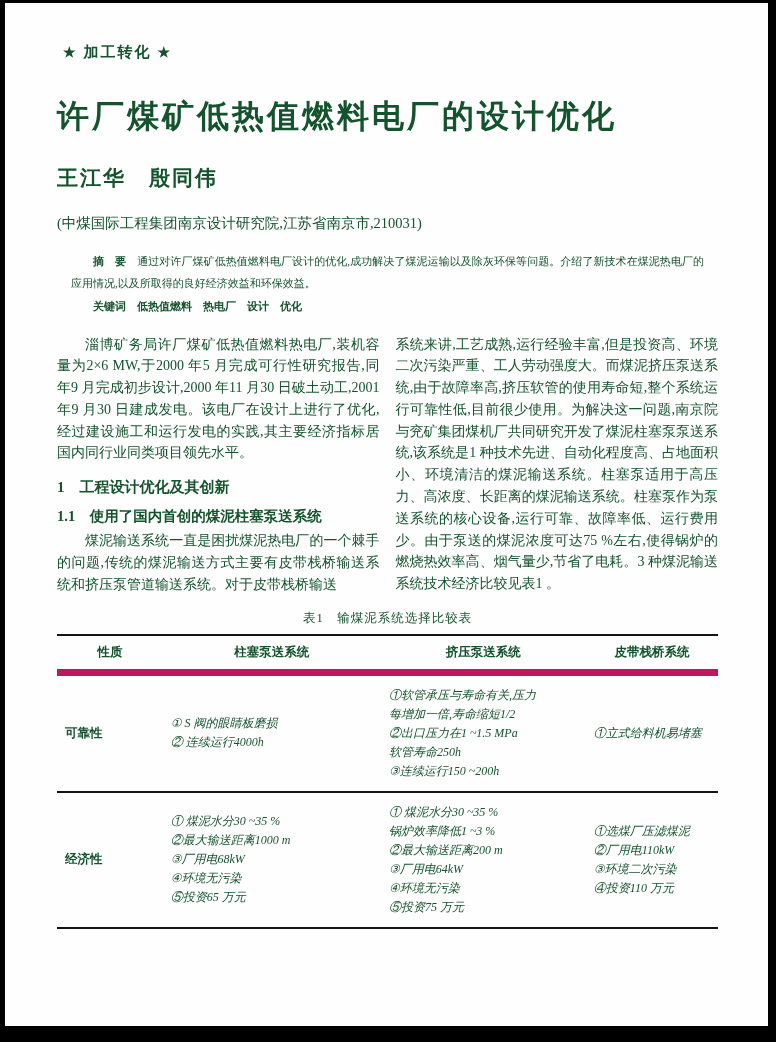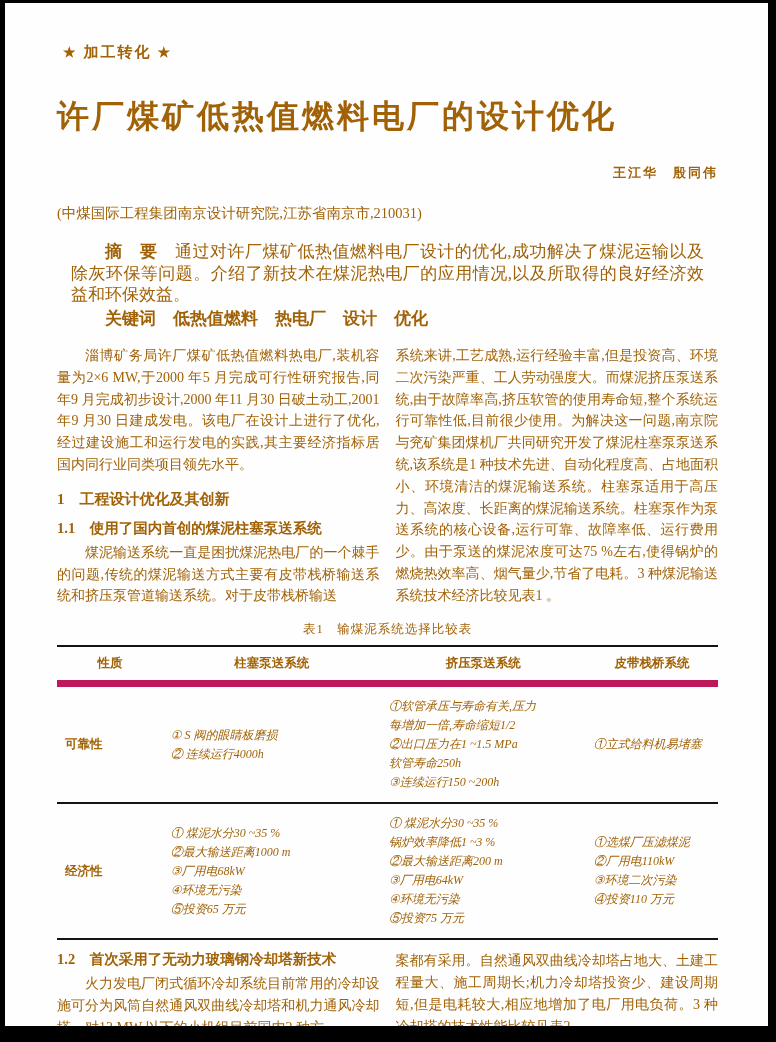--- a/index.html
+++ b/index.html
@@ -9,55 +9,55 @@
     width:776px; height:1042px;
     background:#000;
     margin:0 auto;
     overflow:hidden;
     font-family:"Liberation Serif","DejaVu Serif",serif;
   }
   .page {
     position:absolute;
     top:3px; left:5px; right:8px; bottom:16px;
     background:#fefefe;
-    color:#a16207;
+    color:#14532d;
     overflow:hidden;
   }
   .content { padding:40px 50px 0 52px; }
 
   .journal-tag {
     font-size:15px; font-weight:bold;
     letter-spacing:2px;
   }
   .journal-tag .star { font-size:14px; padding:0 6px; }
 
   .article-title {
     margin-top:34px;
     text-align:left;
     font-size:32px;
     font-weight:bold;
     letter-spacing:3px;
     line-height:40px;
   }
   .authors {
     margin-top:28px;
-    text-align:right;
-    font-size:13px;
+    text-align:left;
+    font-size:21px;
     font-weight:bold;
     letter-spacing:2px;
   }
   .affiliation {
     margin-top:22px;
     text-align:left;
     font-size:14.5px;
   }
 
   .abstract-block {
     margin:18px 14px 0 14px;
-    font-size:17px;
+    font-size:11px;
     line-height:21.5px;
     text-align:justify;
   }
   .abstract-block p { margin:0; }
   .abstract-p { text-indent:2em; }
   .bold-label { font-weight:bold; }
   .keywords-p { text-indent:2em; margin-top:2px !important; font-weight:bold; }
   .keywords-p .kw-list { font-weight:bold; }
 
   .two-col {
@@ -197,25 +197,16 @@
 ⑤投资75 万元</td>
               <td class="cell-lines">①选煤厂压滤煤泥
 ②厂用电110kW
 ③环境二次污染
 ④投资110 万元</td>
             </tr>
           </tbody>
         </table>
       </div>
 
-      <div class="two-col section12">
-        <div class="col">
-          <div class="h2" style="margin-top:0;">1.2　首次采用了无动力玻璃钢冷却塔新技术</div>
-          <p class="body-p">火力发电厂闭式循环冷却系统目前常用的冷却设施可分为风筒自然通风双曲线冷却塔和机力通风冷却塔。对12 MW 以下的小机组目前国内2 种方</p>
-        </div>
-        <div class="col">
-          <p class="body-p no-indent">案都有采用。自然通风双曲线冷却塔占地大、土建工程量大、施工周期长;机力冷却塔投资少、建设周期短,但是电耗较大,相应地增加了电厂用电负荷。3 种冷却塔的技术性能比较见表2 。</p>
-        </div>
-      </div>
 
     </div>
   </div>
 </div>
 
 </body></html>

